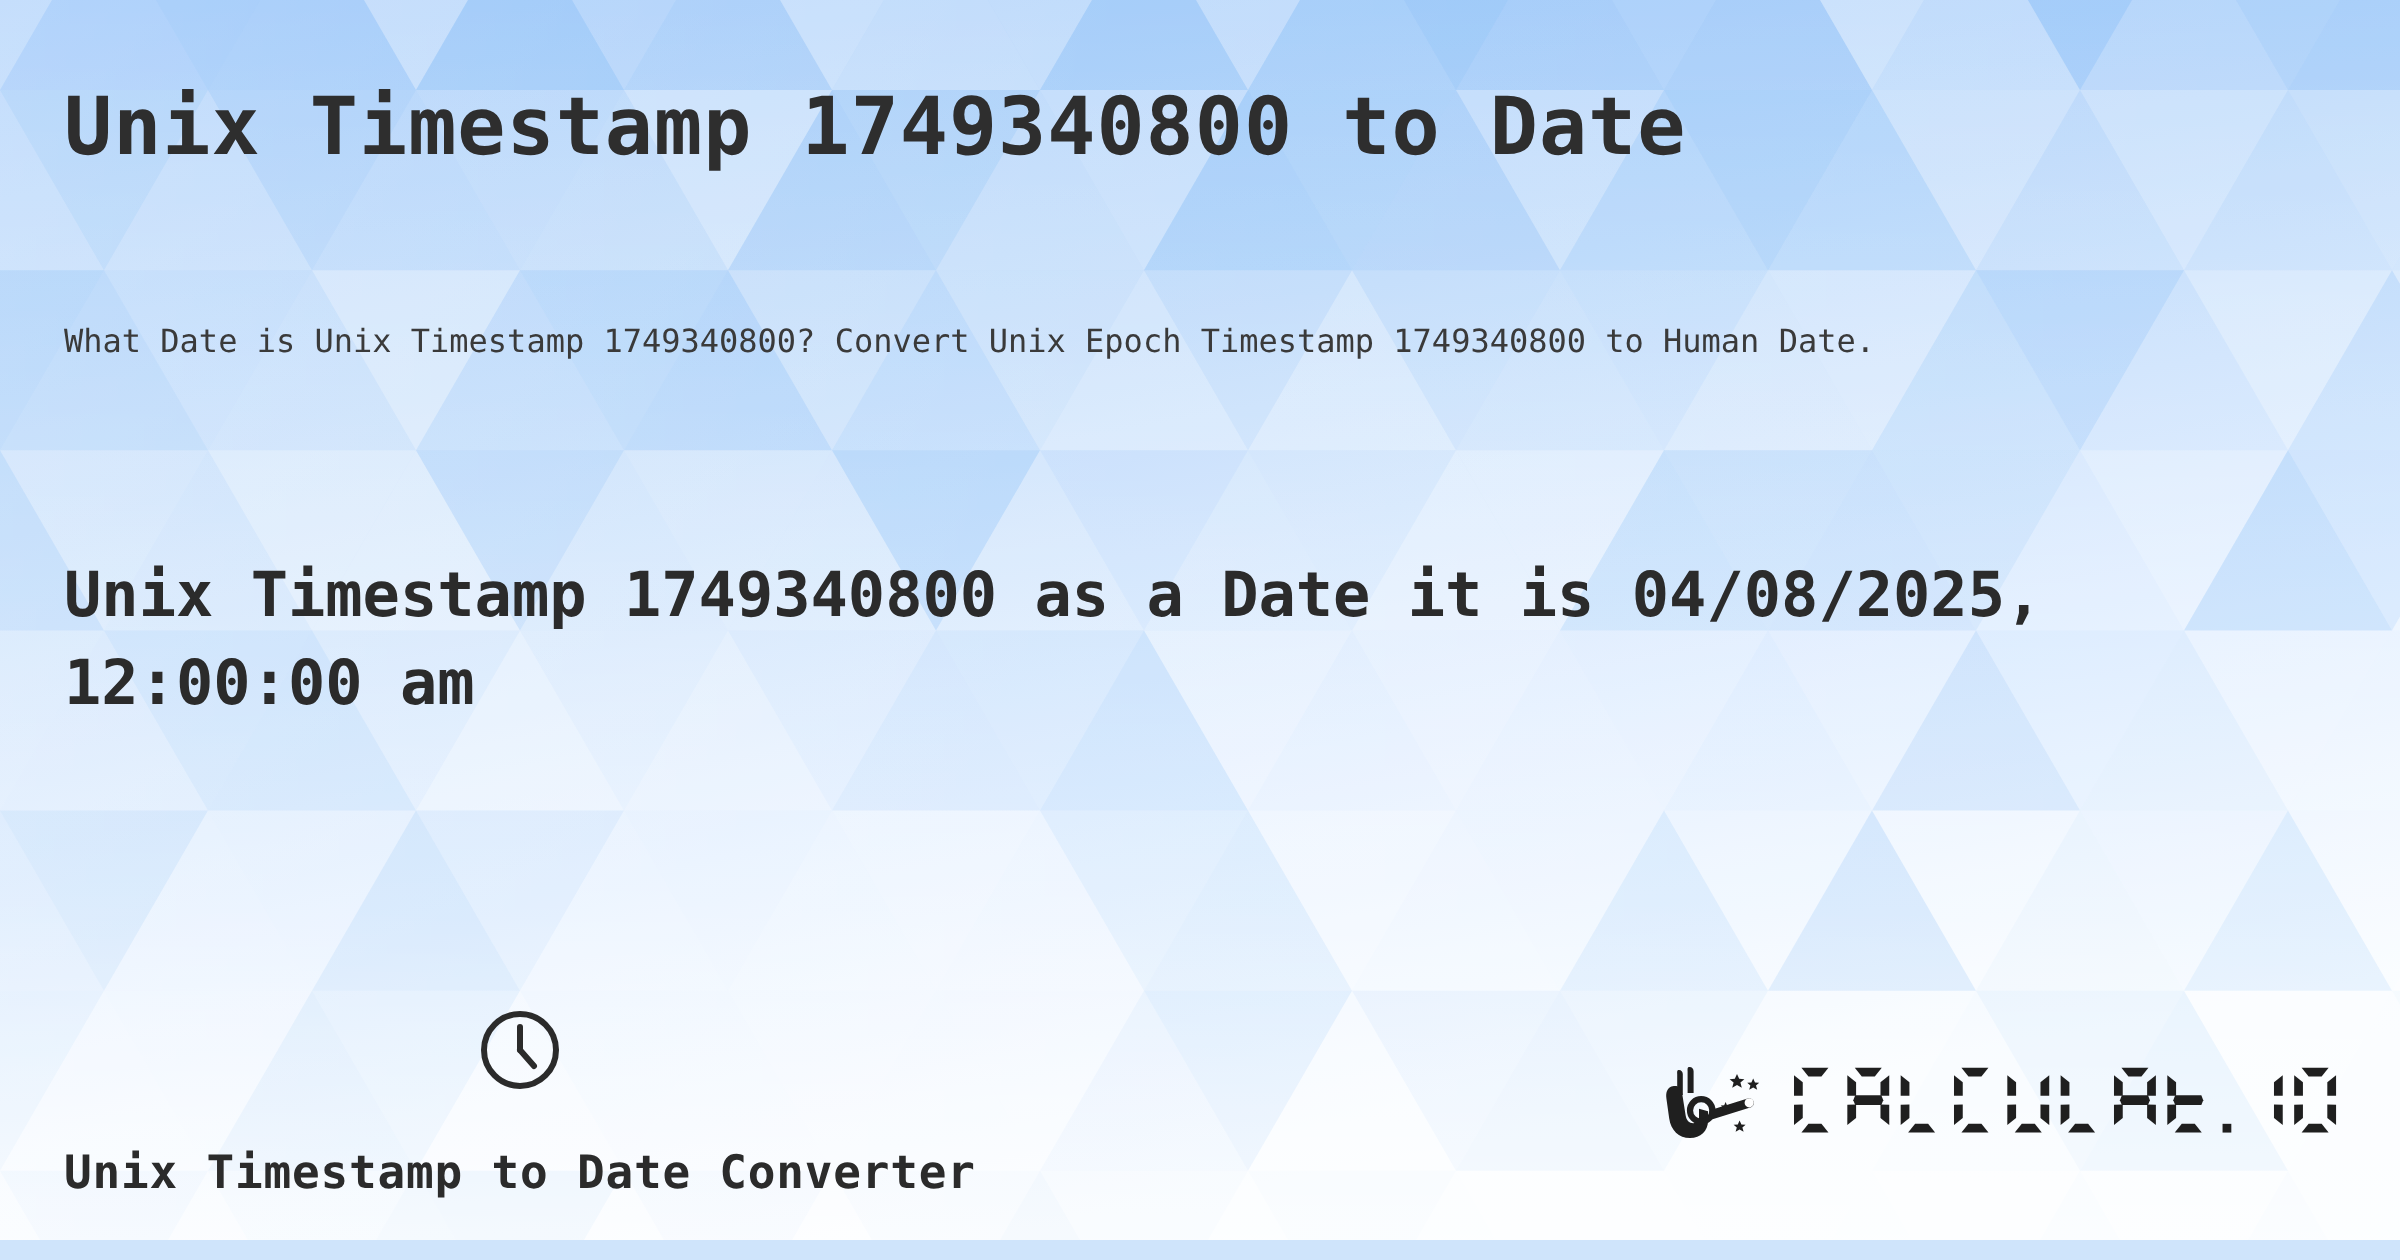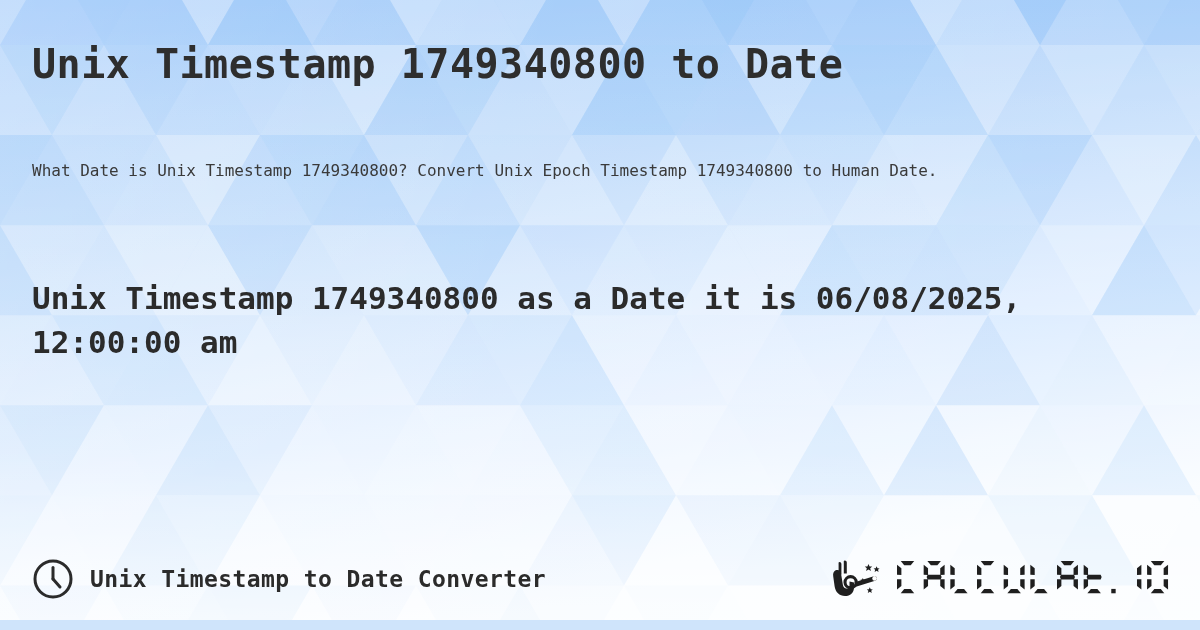--- a/index.html
+++ b/index.html
@@ -87,21 +87,22 @@
     left: 32px;
     right: 26px;
     bottom: 30px;
     display: flex;
     align-items: center;
     justify-content: space-between;
   }
   .footer-left {
     display: flex;
     align-items: center;
-    gap: 16px;
+    gap: 28px;
+    flex-direction: column;
   }
   .clock-icon {
     width: 42px;
     height: 42px;
     flex: 0 0 42px;
     display: block;
   }
   .footer-label {
     font-size: 23px;
     font-weight: bold;
@@ -445,21 +446,21 @@
 
   <div id="content">
 
     <h1 class="page-title">Unix Timestamp 1749340800 to Date</h1>
 
     <div class="lead-wrap">
       <p class="lead">What Date is Unix Timestamp 1749340800? Convert Unix Epoch Timestamp 1749340800 to Human Date.</p>
     </div>
 
     <div class="result-wrap">
-      <h2 class="result">Unix Timestamp 1749340800 as a Date it is 06/08/2025, 12:00:00 am</h2>
+      <h2 class="result">Unix Timestamp 1749340800 as a Date it is 04/08/2025, 12:00:00 am</h2>
     </div>
 
     <div class="footer">
 
       <div class="footer-left">
         <span class="clock-icon">
           <svg viewBox="0 0 42 42" xmlns="http://www.w3.org/2000/svg">
             <circle cx="21" cy="21" r="18" fill="none" stroke="#2b2b2b" stroke-width="3"></circle>
             <line x1="21" y1="21" x2="21" y2="9.5" stroke="#2b2b2b" stroke-width="3" stroke-linecap="round"></line>
             <line x1="21" y1="21" x2="28" y2="29" stroke="#2b2b2b" stroke-width="3" stroke-linecap="round"></line>

